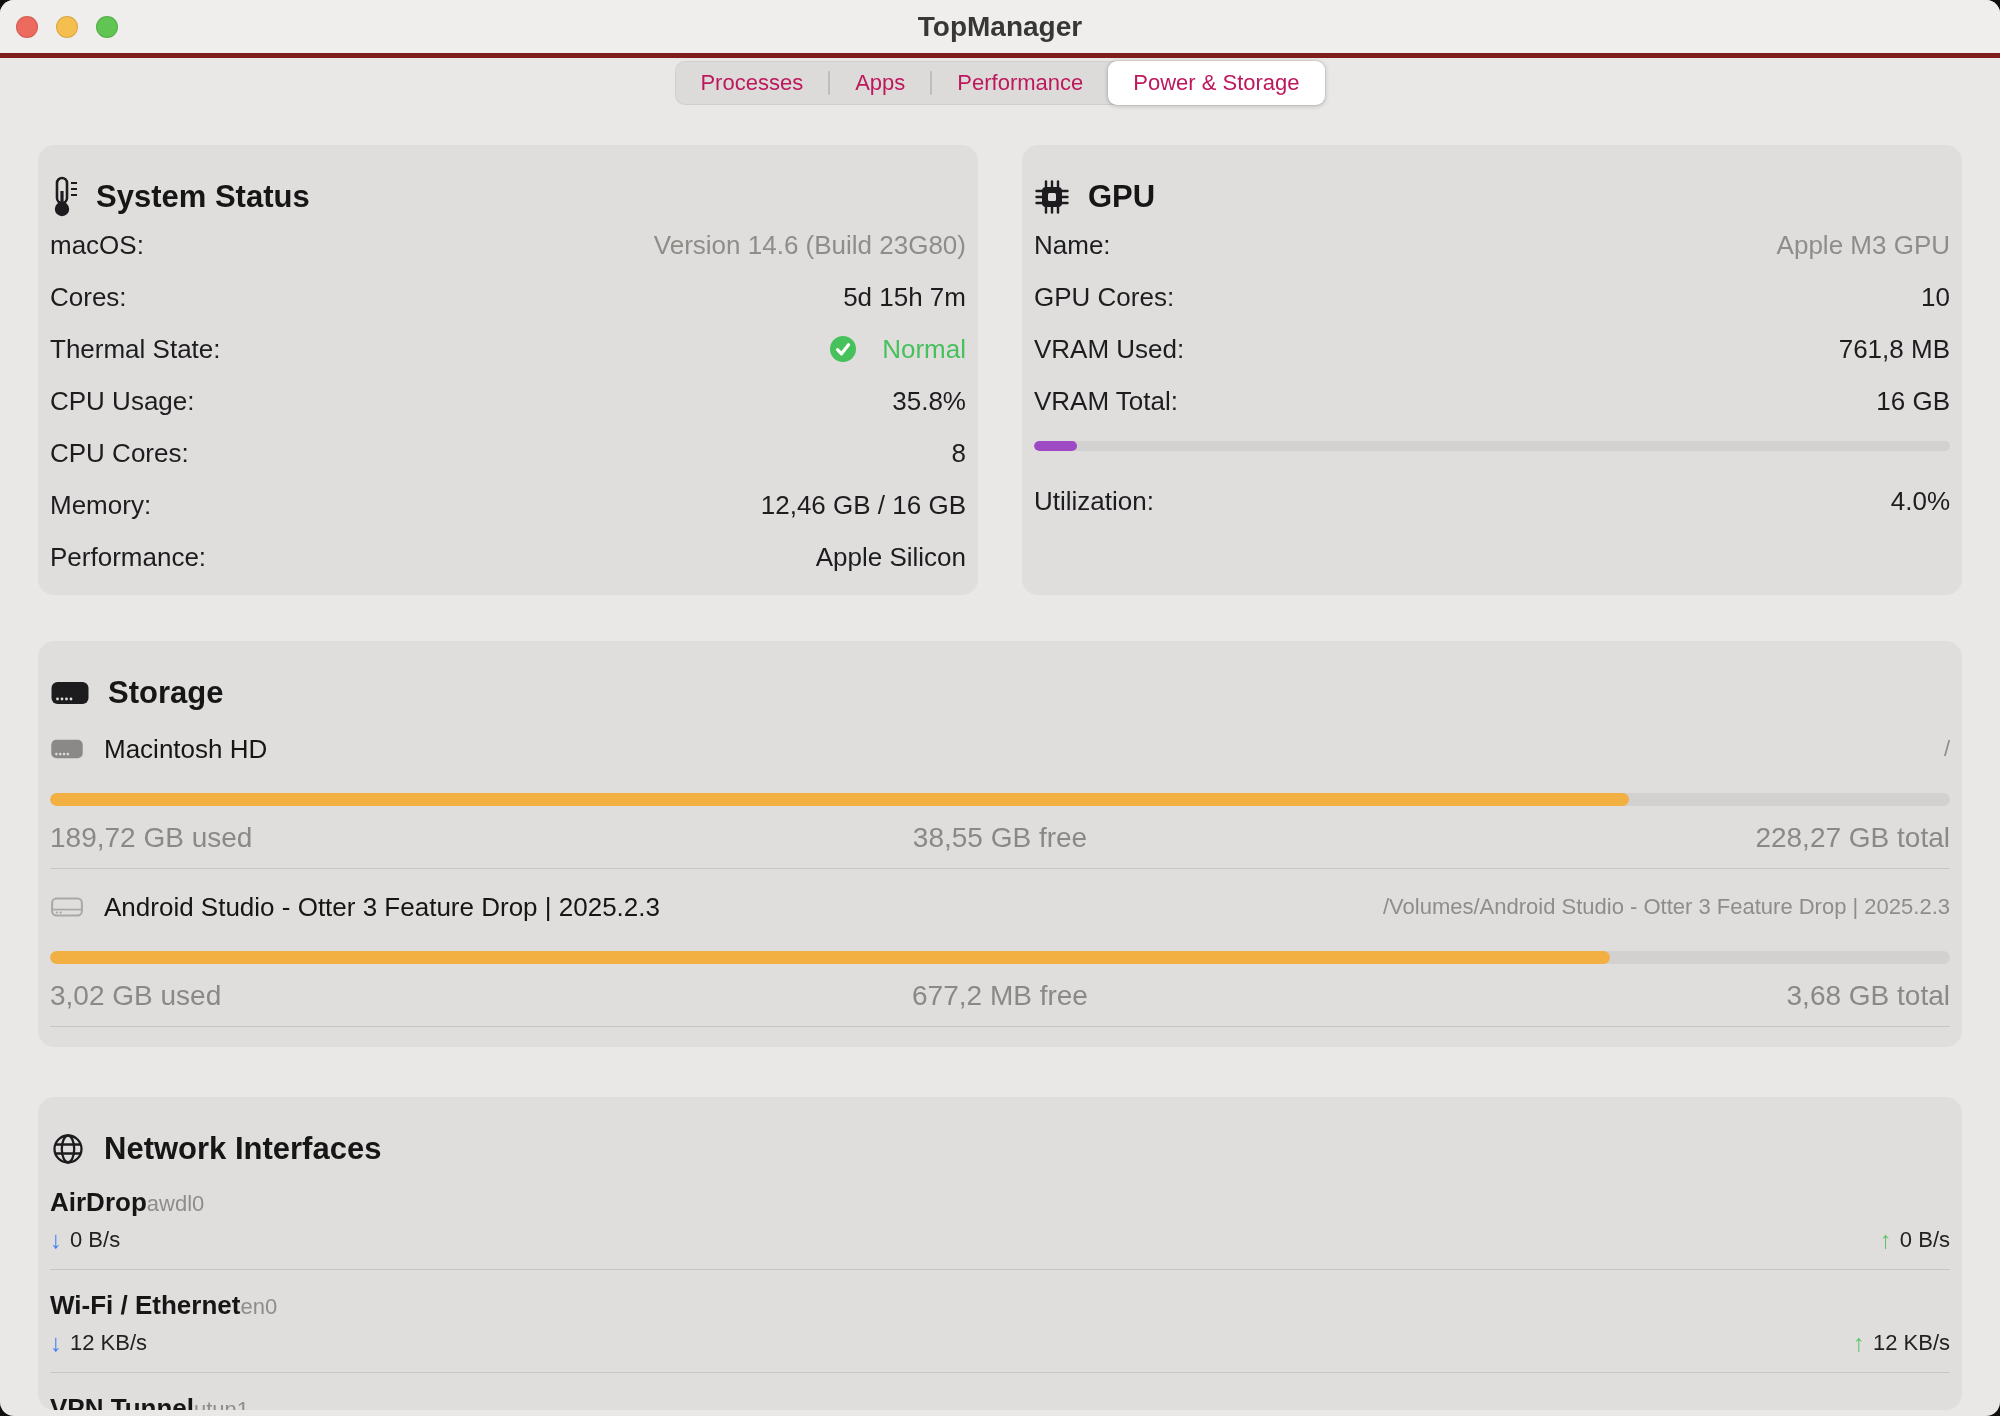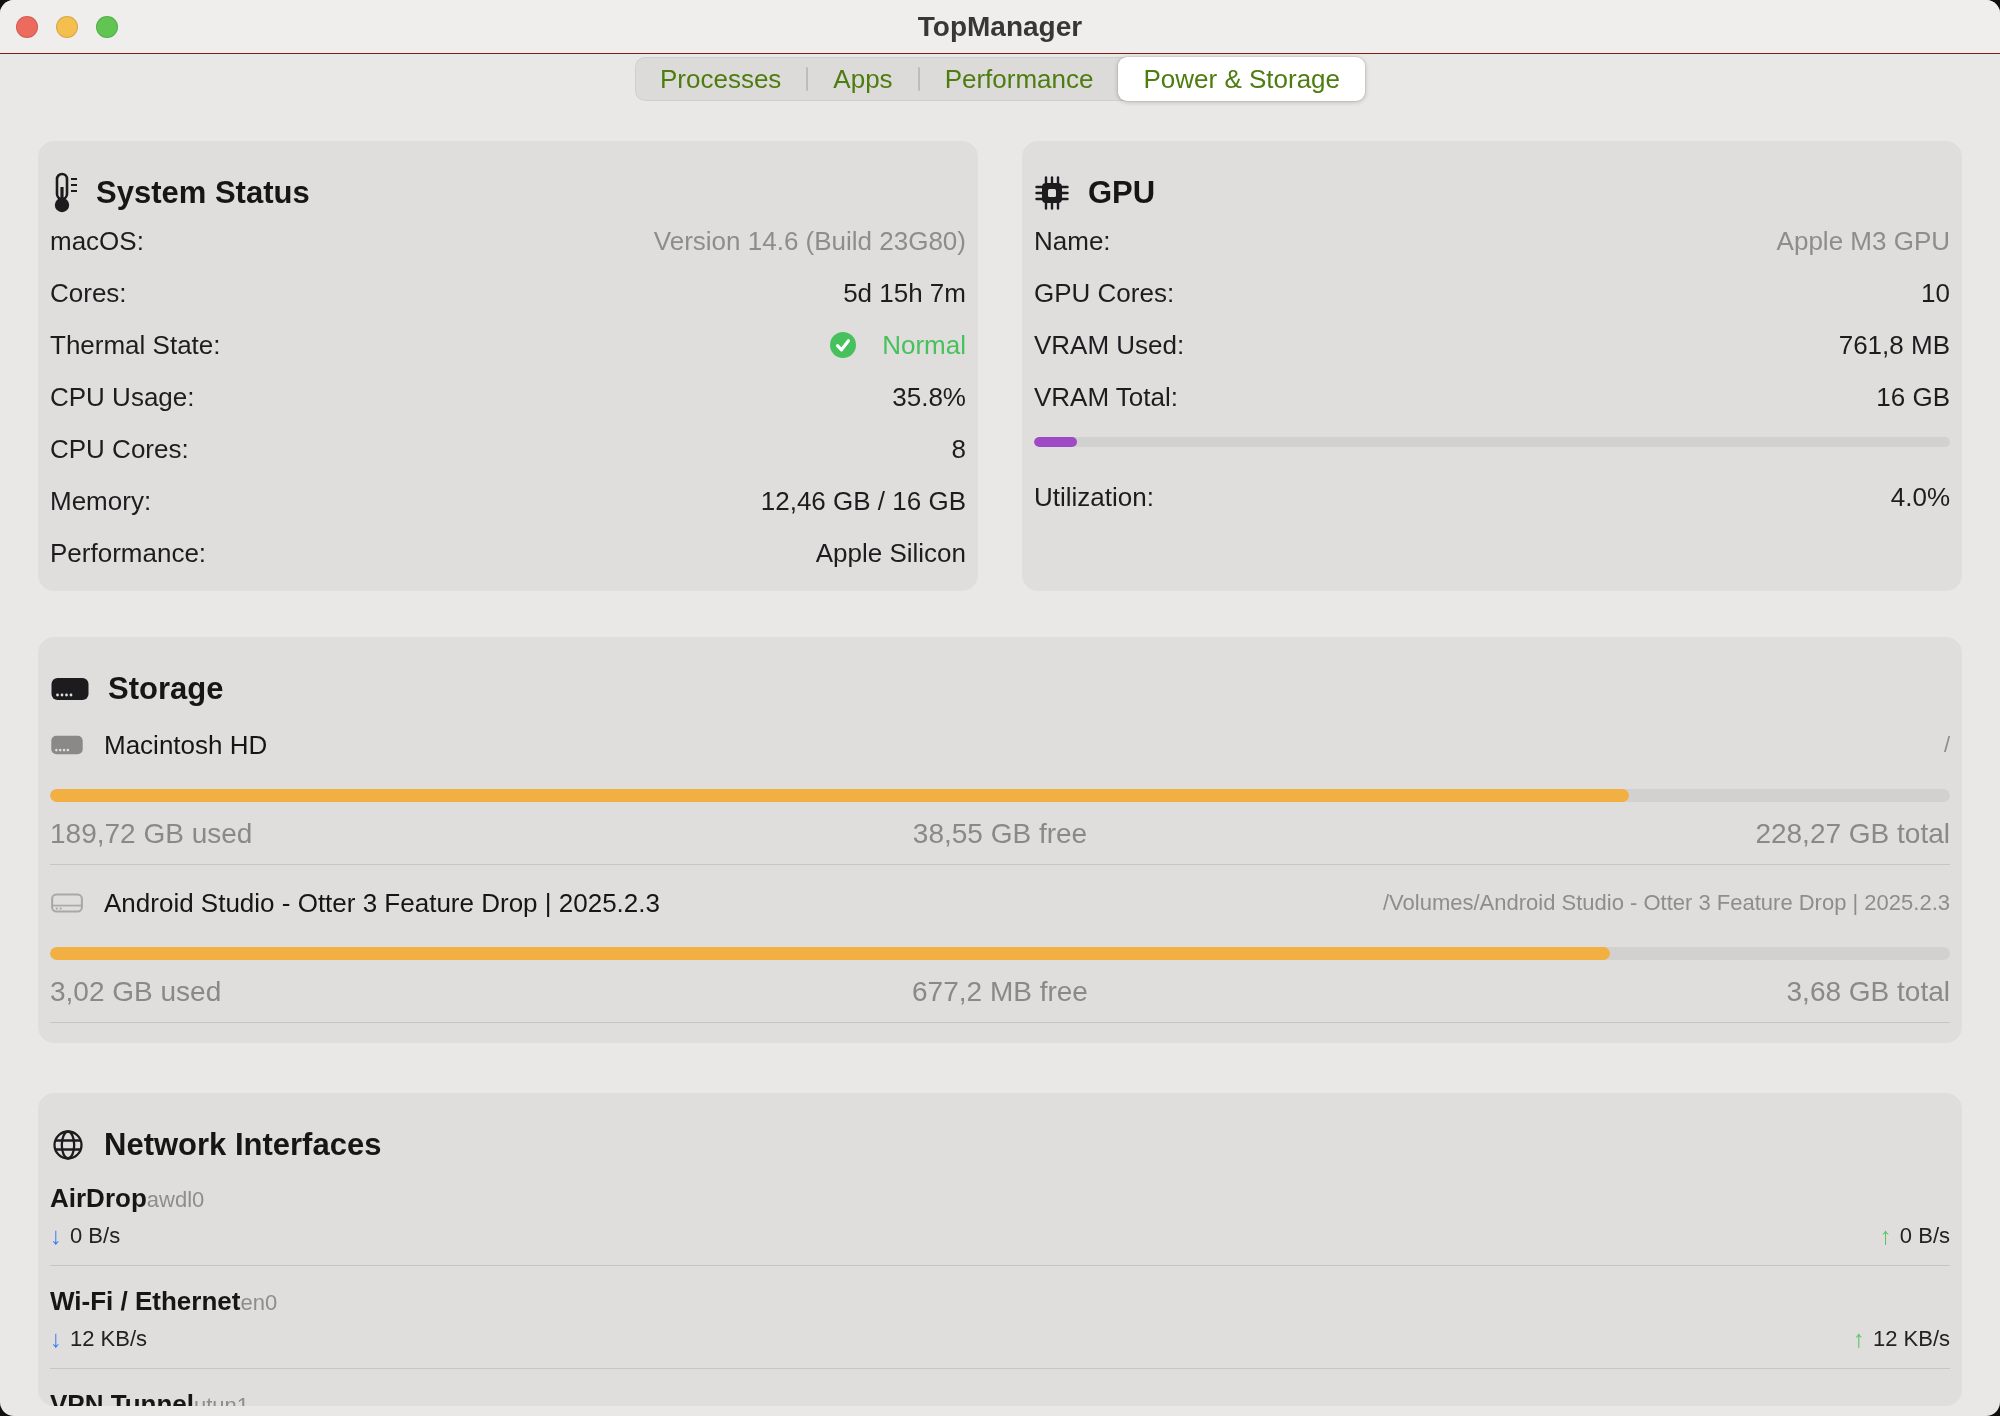--- a/index.html
+++ b/index.html
@@ -3,34 +3,34 @@
 <meta charset="utf-8">
 <style>
   html,body{margin:0;padding:0;background:#101010;}
   .window{
     width:2000px;height:1416px;border-radius:14px;overflow:hidden;
     background:#e9e8e6;position:relative;
     font-family:"Liberation Sans","DejaVu Sans",sans-serif;
     color:#1d1d1f;-webkit-font-smoothing:antialiased;
   }
   
-  .titlebar{height:53px;background:#f0eeec;border-bottom:1px solid #7f1d1d;
+  .titlebar{height:53px;background:#f0eeec;border-bottom:5px solid #7f1d1d;
     display:flex;align-items:center;justify-content:center;position:relative;}
   .traffic{position:absolute;left:16px;top:0;height:100%;display:flex;align-items:center;gap:18px;}
   .light{width:22px;height:22px;border-radius:50%;}
   .light.red{background:#ed6a5e;box-shadow:inset 0 0 0 1px rgba(0,0,0,.12);}
   .light.yellow{background:#f5bf4f;box-shadow:inset 0 0 0 1px rgba(0,0,0,.12);}
   .light.green{background:#61c554;box-shadow:inset 0 0 0 1px rgba(0,0,0,.12);}
   .title{font-size:28px;font-weight:700;color:#373737;}
   
   .tabbar{display:flex;justify-content:center;margin-top:3px;}
   .segmented{display:flex;align-items:stretch;background:#dcdbd9;border-radius:10px;height:44px;
     box-shadow:inset 0 0 0 1px rgba(0,0,0,.05);}
   .segment{display:flex;align-items:center;justify-content:center;padding:0 25px;
-    font-size:26px;font-weight:500;color:#4d7c0f;border-radius:9px;cursor:default;}
+    font-size:22px;font-weight:500;color:#be185d;border-radius:9px;cursor:default;}
   .segment.active{background:#ffffff;box-shadow:0 1px 5px rgba(0,0,0,.22),0 0 0 1px rgba(0,0,0,.05);}
   .seg-sep{width:2px;height:24px;background:#bebdbb;align-self:center;border-radius:1px;}
   
   .content{padding:0 38px;}
   .row-panels{display:flex;gap:44px;margin-top:40px;}
   .panel{background:#dfdedc;border-radius:16px;box-sizing:border-box;padding:26px 12px 16px 12px;}
   .panel.half{width:940px;height:450px;}
   .panel.wide{width:1924px;}
   .panel.storage{height:406px;margin-top:46px;}
   .panel.network{height:313px;margin-top:50px;overflow:hidden;}

